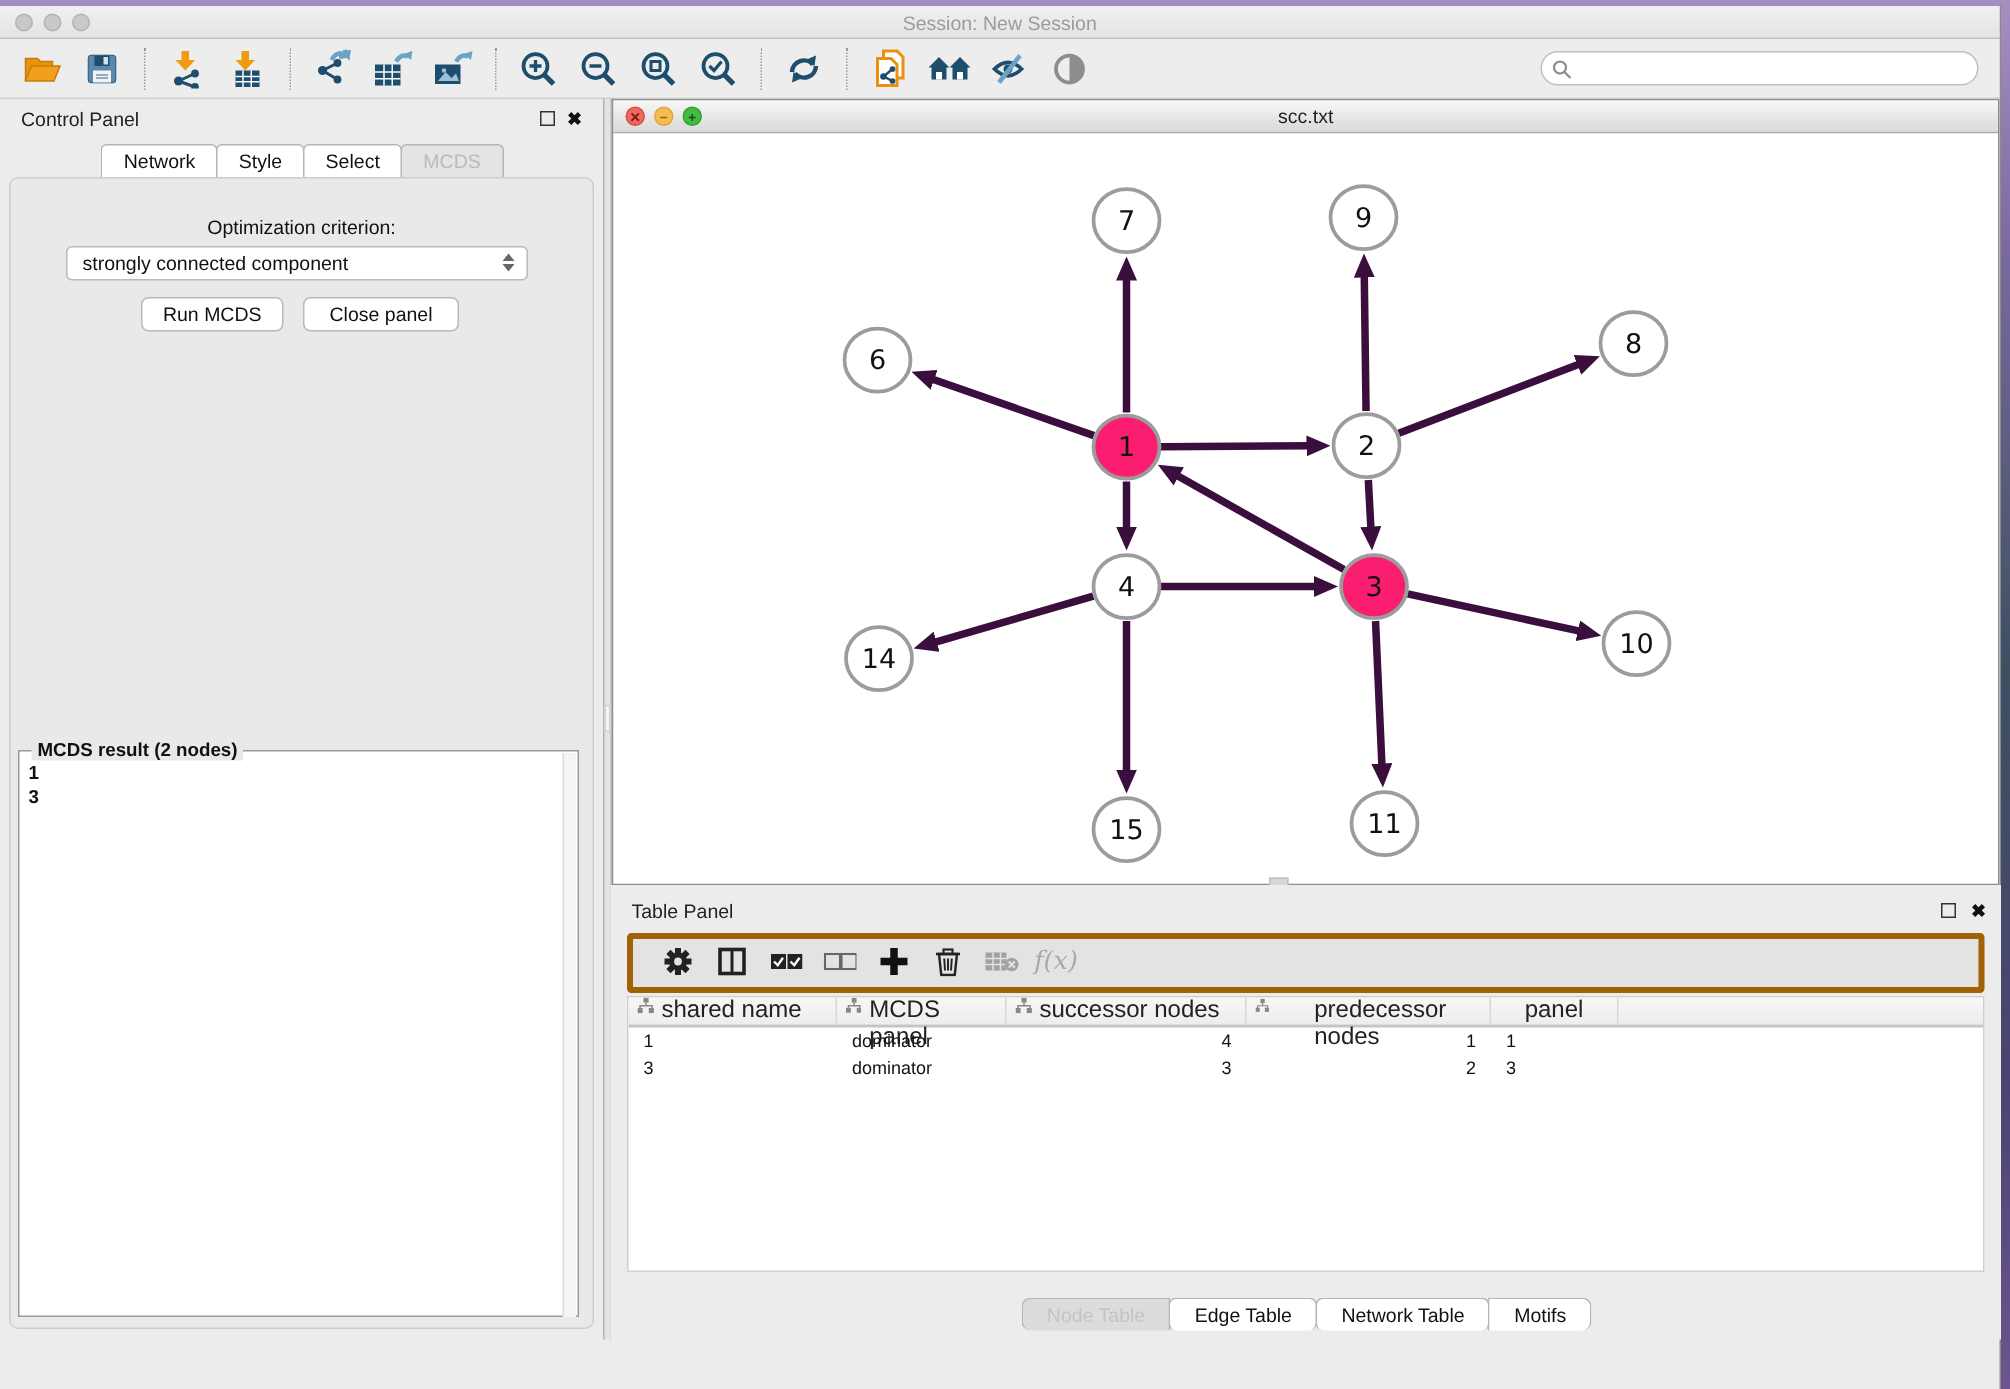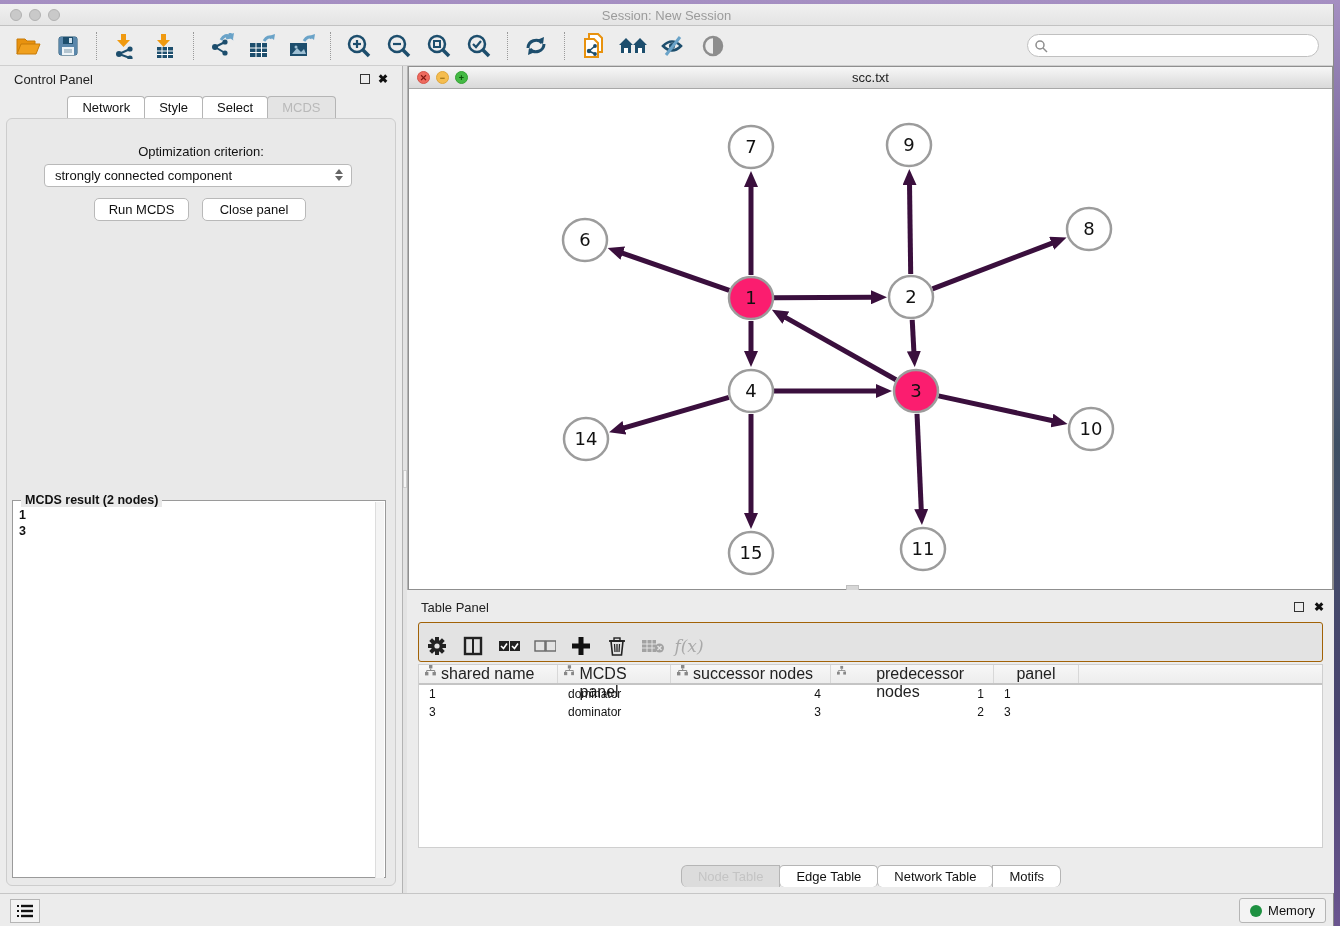--- a/index.html
+++ b/index.html
@@ -64,21 +64,21 @@
     border:1px solid #8f8f8f; background:#fff; }
   .net-titlebar { position:absolute; left:0; top:0; width:100%; height:22px;
     background:linear-gradient(#f7f7f7,#d9d9d9); border-bottom:1px solid #a8a8a8; }
   .nt-dot { position:absolute; top:4px; width:13px; height:13px; border-radius:50%;
     font-size:9px; font-weight:bold; text-align:center; line-height:13px; }
   .nt-title { position:absolute; width:100%; text-align:center; top:3px; font-size:13px; color:#222; }
   .net-canvas { position:absolute; left:0; top:22px; width:923px; height:500px; background:#fff; }
   
   .table-panel { position:absolute; left:407px; top:586px; width:927px; height:303px; background:#ececec; }
   .tp-toolbar { position:absolute; left:11px; top:32px; width:905px; height:40px;
-    background:#e3e3e3; border:1px solid #a16207; border-radius:3px; display:flex; align-items:flex-end; }
+    background:#e3e3e3; border:4px solid #a16207; border-radius:3px; display:flex; align-items:flex-start; padding-left:12px; }
   .tp-btn { width:36px; height:30px; display:flex; align-items:center; justify-content:center; }
   .tp-table { position:absolute; left:11px; top:74px; width:905px; height:184px; background:#fff; border:1px solid #cfcfcf; overflow:hidden; }
   .th-row { display:flex; height:20px; background:linear-gradient(#f7f7f7,#ededed); border-bottom:2px solid #c4c4c4; }
   .th-cell { display:flex; align-items:flex-start; font-size:16px; color:#222; border-right:1px solid #d8d8d8; padding:0 4px; }
   .td-row { display:flex; height:16px; margin-top:2px; }
   .td-cell { font-size:12px; color:#111; padding:0 10px; }
   .tp-tabs { position:absolute; left:0; top:275px; width:100%; display:flex; justify-content:center; }
   .tp-tabs .tab { border-radius:5px; margin-right:-1px; padding:3px 16px; }
   .tp-tabs .tab:first-child { border-radius:6px 0 0 6px; }
   .tp-tabs .tab:last-child { border-radius:0 6px 6px 0; }
@@ -515,34 +515,14 @@
     </div>
 
     <div class="tp-tabs">
         <div class="tab selected">Node Table</div>
         <div class="tab">Edge Table</div>
         <div class="tab">Network Table</div>
         <div class="tab">Motifs</div>
       </div>
   </div>
 
-  <div class="statusbar">
-    <div class="list-btn">
-      <svg width="16" height="14" viewBox="0 0 16 14">
-          <g stroke="#111" stroke-width="2.4">
-            <line x1="4" y1="2" x2="16" y2="2"></line>
-            <line x1="4" y1="7" x2="16" y2="7"></line>
-            <line x1="4" y1="12" x2="16" y2="12"></line>
-          </g>
-          <g fill="#111">
-            <rect x="0" y="1" width="2" height="2"></rect>
-            <rect x="0" y="6" width="2" height="2"></rect>
-            <rect x="0" y="11" width="2" height="2"></rect>
-          </g>
-        </svg>
-    </div>
-    <div class="memory-btn">
-      <span class="mem-dot"></span>
-      <span>Memory</span>
-    </div>
-  </div>
 
 </div>
 
 </body></html>

